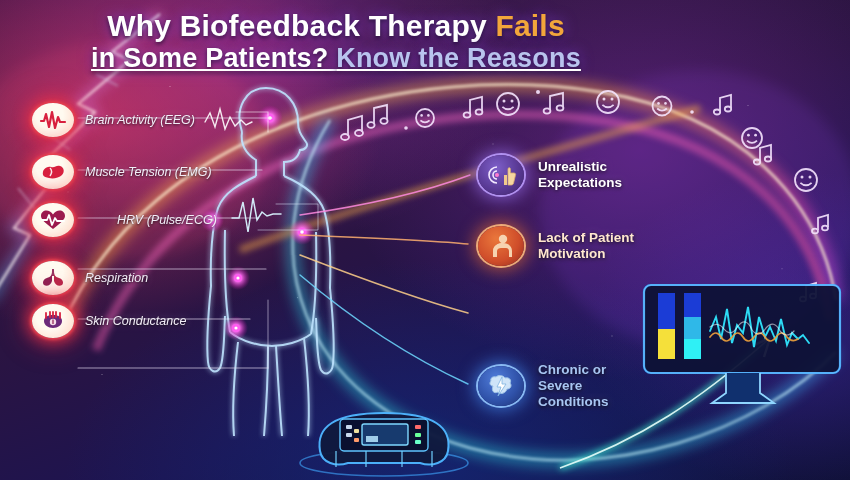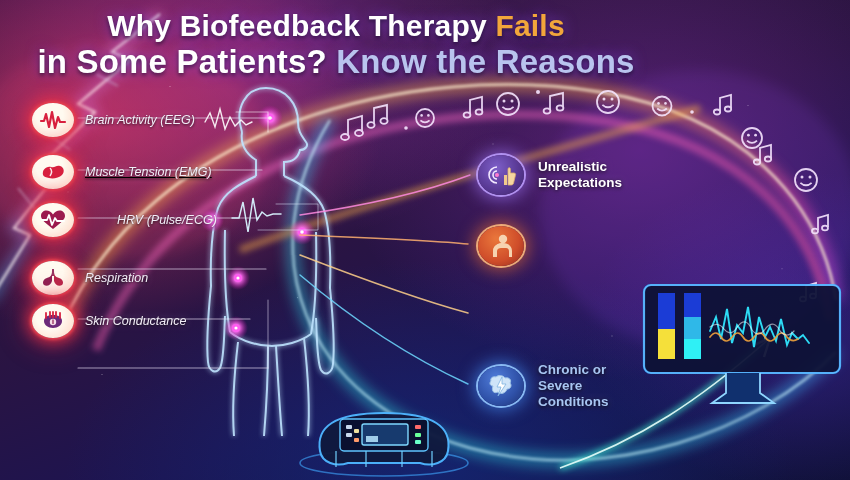--- a/index.html
+++ b/index.html
@@ -32,21 +32,21 @@
       radial-gradient(1px 1px at 8% 40%, rgba(255,255,255,.30), transparent),
       radial-gradient(1px 1px at 92% 56%, rgba(255,255,255,.35), transparent);
     opacity:.9; pointer-events:none; }
   #bgsvg { position:absolute; inset:0; pointer-events:none; }
 
   
   #title-block { position:absolute; top:8px; left:0; width:672px; text-align:center; z-index:12; }
   .tline { font-weight:bold; letter-spacing:.2px; line-height:1.18;
            text-shadow:0 0 14px rgba(120,60,200,.85), 0 2px 4px rgba(0,0,0,.7); }
   #title-l1 { font-size:30px; color:#ffffff; }
-  #title-l2 { font-size:33px; color:#ffffff; }
+  #title-l2 { font-size:27px; color:#ffffff;text-decoration:underline; }
   .accent-gold { color:#f2a63b; }
   .accent-blue { color:#b9c4ee; font-weight:bold; }
 
   
   .metric { position:absolute; display:flex; align-items:center; z-index:11; }
   .badge { width:42px; height:34px; border-radius:50%;
     background:radial-gradient(circle at 42% 35%, #fffaf0 40%, #ffe6d8 72%, #f6c9b4 100%);
     box-shadow:0 0 3px 2px #e8414f, 0 0 14px 5px rgba(233,50,70,.75), 0 0 26px 10px rgba(220,40,80,.35);
     display:flex; align-items:center; justify-content:center; flex:0 0 auto; }
   .badge svg { display:block; }
@@ -331,21 +331,21 @@
 
   <div class="metric" style="left:32px; top:103px;">
     <div class="badge">
       <svg width="28" height="20" viewBox="0 0 28 20">
           <path d="M2 11 L5 11 L7 4 L10 17 L13 2 L16 18 L19 7 L21 12 L26 12" stroke="#d8213f" stroke-width="2.2" fill="none" stroke-linecap="round" stroke-linejoin="round"></path>
         </svg>
     </div>
     <span class="mlabel">Brain Activity (EEG)</span>
   </div>
 
-  <div class="metric" style="left:32px; top:155px;text-decoration:underline;">
+  <div class="metric" style="left:32px; top:155px;">
     <div class="badge">
       <svg width="28" height="20" viewBox="0 0 28 20">
           <path d="M4 13 C3 8 7 4 12 5 C16 6 17 3 21 4 C25 5 26 10 23 13 C20 16 14 17 10 16 C7 15 5 15 4 13 Z" fill="#d8213f"></path>
           <path d="M11 6 C13 8 13 11 11 14" stroke="#fde8ec" stroke-width="1.4" fill="none"></path>
         </svg>
     </div>
     <span class="mlabel">Muscle Tension (EMG)</span>
   </div>
 
   <div class="metric" style="left:32px; top:203px;gap:32px;">
@@ -406,20 +406,24 @@
     </div>
   </div>
 
   <div class="reason" style="left:468px; top:226px;">
     <div class="rbadge rb-orange">
       <svg width="30" height="26" viewBox="0 0 30 26">
         <circle cx="17" cy="6" r="4.2" fill="#f6d3b0"></circle>
         <path d="M15 10 C10 11 7 14 7 18 L7 24 L11 24 L11 18 C11 16 13 15 15 15 L20 15 C22 15 23 16.5 23 18.5 L23 24 L26 24 L26 18 C26 13 22 10 17 10 Z" fill="#f6d3b0"></path>
         <path d="M14 12 C11 13 9 15 9 17" stroke="#f6d3b0" stroke-width="3" fill="none" stroke-linecap="round"></path>
         </svg>
+    </div>
+    <div class="rlabel rl-cream">
+      <div>Lack of Patient</div>
+      <div>Motivation</div>
     </div>
   </div>
 
 
   <div class="reason" style="left:468px; top:362px;">
     <div class="rbadge rb-blue">
       <svg width="32" height="26" viewBox="0 0 32 26">
         <path d="M8 13 C5 13 4 10 6 8 C5 5 8 3 11 4 C13 2 18 2 20 5 C24 4 27 7 25 10 C27 12 26 16 22 16 C21 20 16 22 13 19 C9 21 6 18 8 13 Z" fill="#cfe4f8" stroke="#9fc4e8" stroke-width="1"></path>
         <path d="M17 4 L12 14 L16 14 L13 23 L21 11 L17 11 Z" fill="#ffffff" stroke="#7fb3e0" stroke-width=".8"></path>
         </svg>

